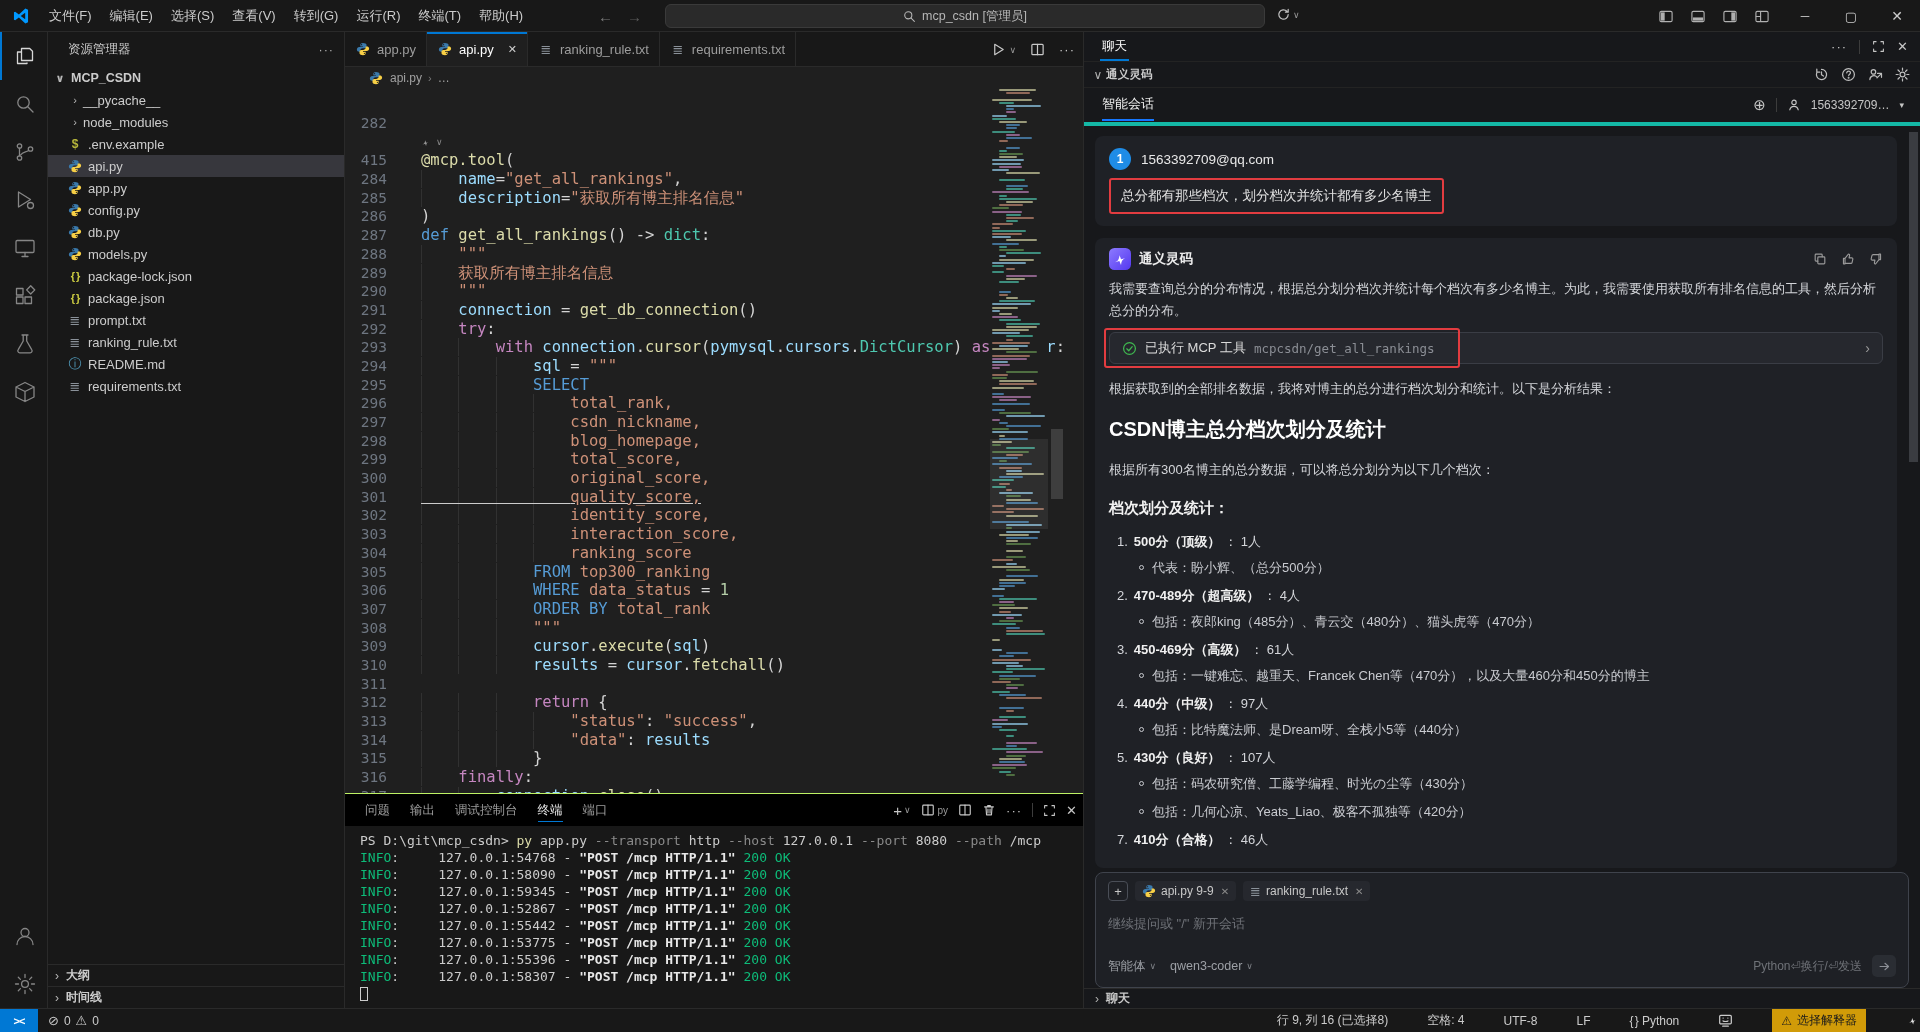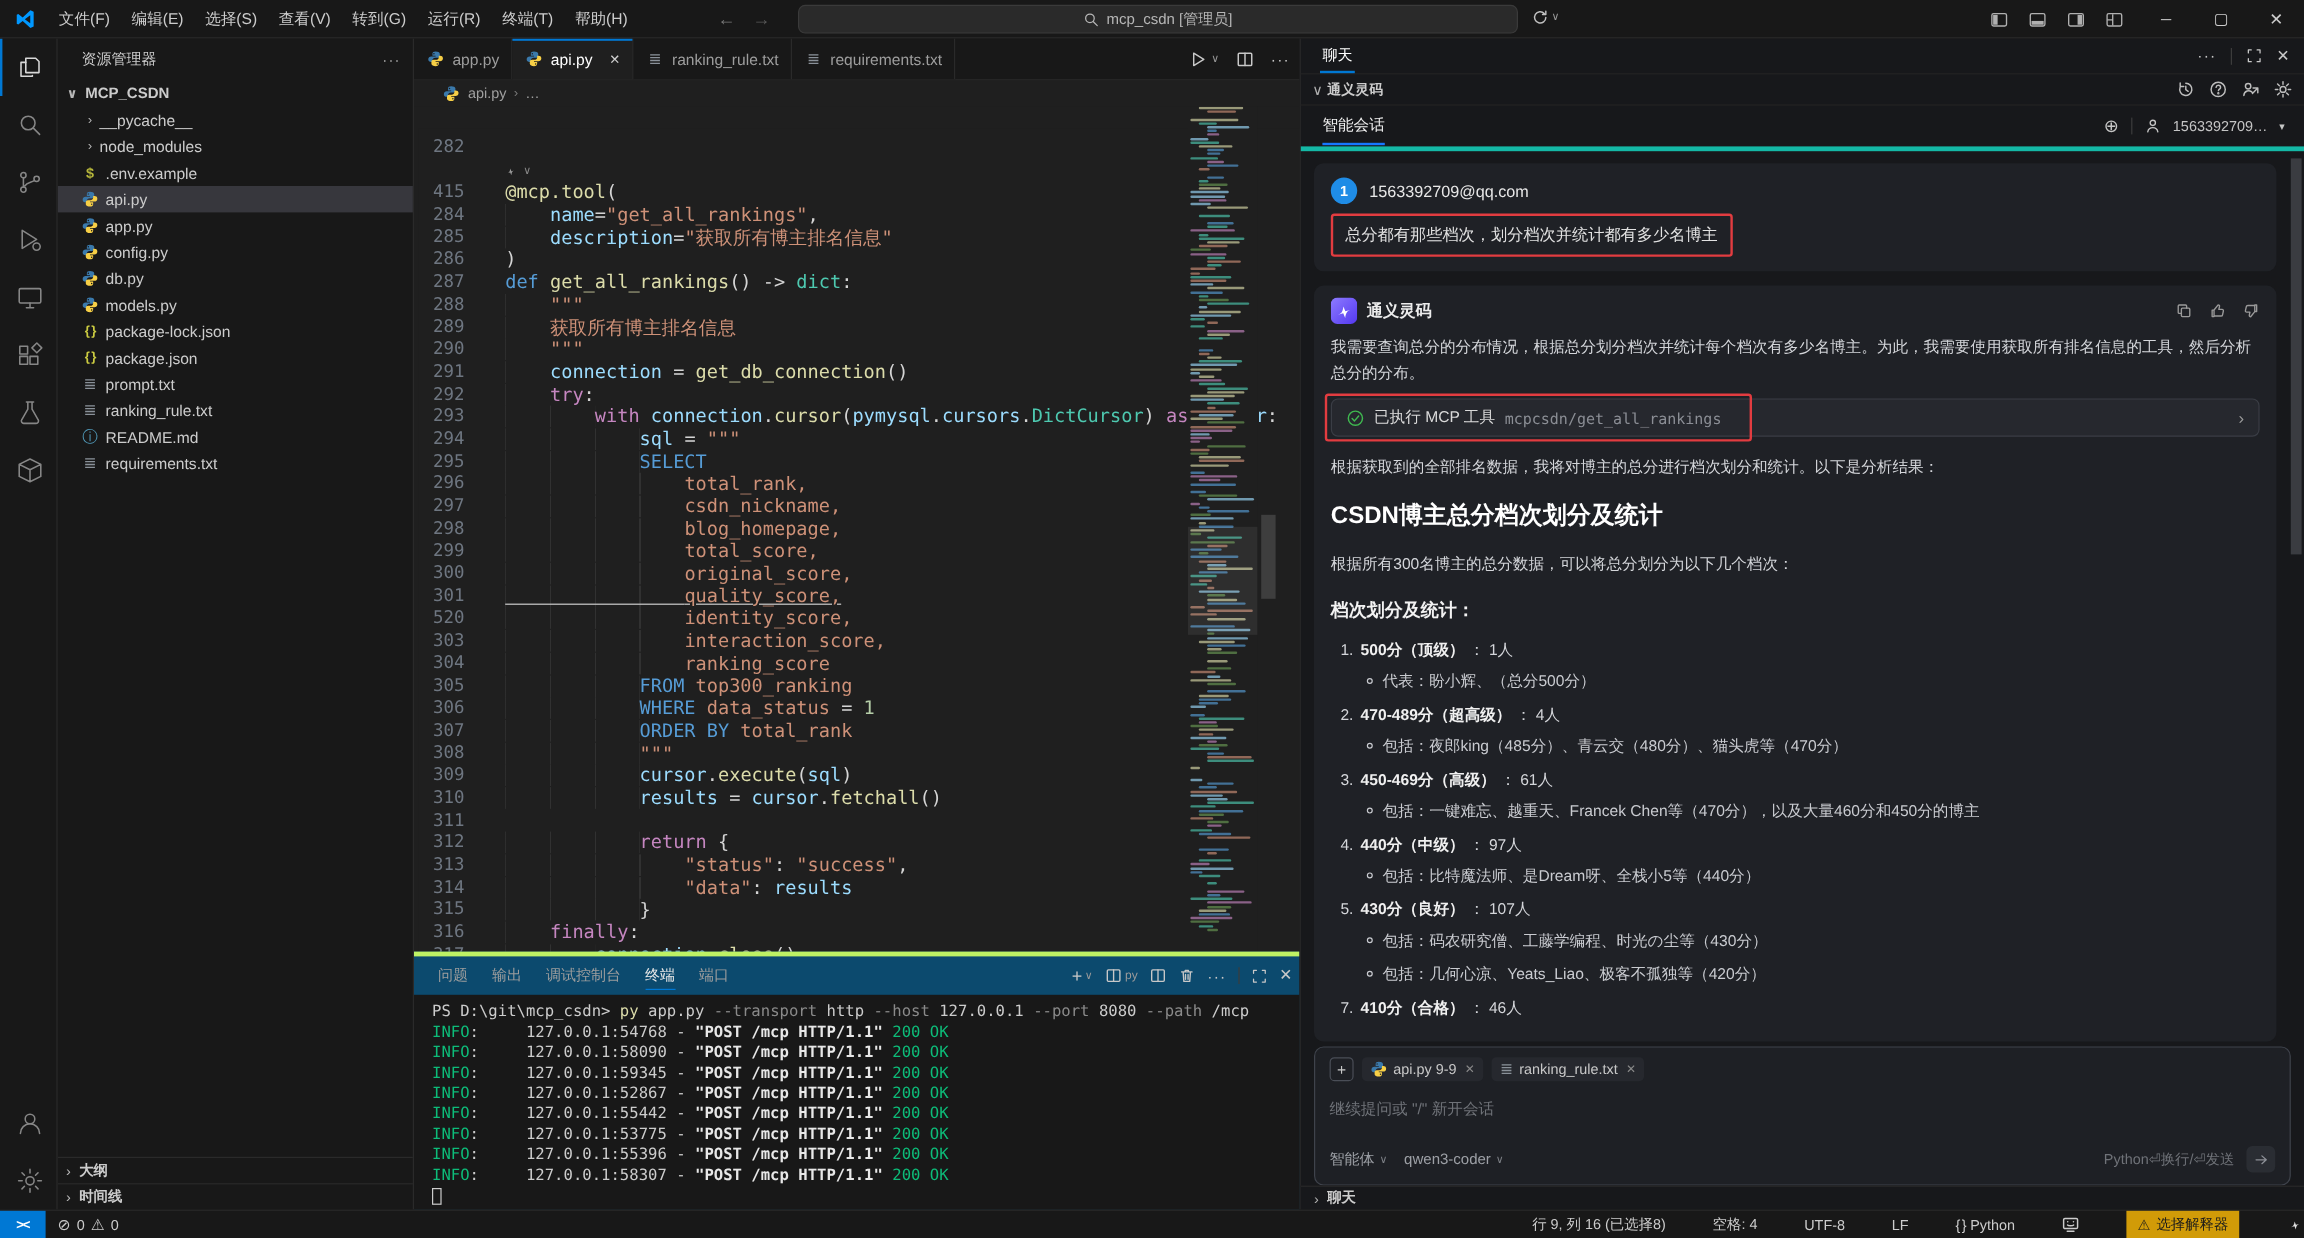--- a/index.html
+++ b/index.html
@@ -65,21 +65,21 @@
   .ct .ind { background-image:repeating-linear-gradient(to right,#313131 0,#313131 1px,transparent 1px,transparent 37.3px); }
   .tk-d{color:#d4d4d4}.tk-k{color:#569cd6}.tk-kc{color:#c586c0}.tk-fn{color:#dcdcaa}
   .tk-v{color:#9cdcfe}.tk-s{color:#ce9178}.tk-t2{color:#4ec9b0}.tk-n2{color:#b5cea8}
   .widget-row { height:18.7px; display:flex; align-items:center; padding-left:70px; gap:4px; color:#8a8a8a; }
   #minimap { position:absolute; left:645px; top:57px; width:58px; height:704px; background:#1f1f1f; overflow:hidden; }
   .mm-line { position:absolute; height:2px; border-radius:1px; opacity:.65; }
   #minimap-slider { position:absolute; left:0; width:58px; height:90px; background:rgba(255,255,255,.07); }
   #editor-scrollbar { position:absolute; left:706px; top:397px; width:12px; height:70px; background:rgba(121,121,121,.35); }
 
   
-  #panel { position:absolute; left:0; top:761px; width:738px; height:215px; background:#0c4a6e; border-top:4px solid #bef264; }
+  #panel { position:absolute; left:0; top:761px; width:738px; height:215px; background:#000000; border-top:1px solid #bef264; }
   #panel-tabs { height:32px; display:flex; align-items:center; gap:4px; padding-left:12px; }
   .ptab { padding:0 8px; font-size:12.5px; color:#9d9d9d; height:32px; line-height:32px; position:relative; }
   .ptab.active { color:#e7e7e7; }
   .ptab.active::after { content:""; position:absolute; left:8px; right:8px; bottom:4px; height:1.5px; background:#0078d4; }
   #panel-actions { position:absolute; right:6px; top:0; height:32px; display:flex; align-items:center; gap:10px; color:#c8c8c8; }
   #panel-actions .divider { width:1px; height:14px; background:#3c3c3c; }
   #terminal { position:absolute; left:0; top:32px; right:0; bottom:0; padding:6px 0 0 15px;
     font-family:"DejaVu Sans Mono","Liberation Mono",monospace; font-size:13px; line-height:17px; background:#181818; white-space:pre; }
   .tk-td{color:#cccccc}.tk-ty{color:#dcdcaa}.tk-tp{color:#8a8a8a}.tk-tg{color:#0dbc79}.tk-tw{color:#e8e8e8;font-weight:700}
   #term-cursor { display:inline-block; width:8px; height:14px; border:1px solid #cccccc; margin-top:2px; }
@@ -490,21 +490,21 @@
         <div class="cl"><span class="ln">292</span><span class="ct" style="padding-left: 17px;"><span class="ind">    </span><span class="tk-kc">try</span><span class="tk-d">:</span></span></div>
         <div class="cl"><span class="ln">293</span><span class="ct" style="padding-left: 17px;"><span class="ind">        </span><span class="tk-kc">with</span><span class="tk-d"> </span><span class="tk-v">connection</span><span class="tk-d">.</span><span class="tk-fn">cursor</span><span class="tk-d">(</span><span class="tk-v">pymysql</span><span class="tk-d">.</span><span class="tk-v">cursors</span><span class="tk-d">.</span><span class="tk-t2">DictCursor</span><span class="tk-d">) </span><span class="tk-kc">as</span><span class="tk-d"> </span><span class="tk-v">cursor</span><span class="tk-d">:</span></span></div>
         <div class="cl"><span class="ln">294</span><span class="ct" style="padding-left: 17px;"><span class="ind">            </span><span class="tk-v">sql</span><span class="tk-d"> = </span><span class="tk-s">"""</span></span></div>
         <div class="cl"><span class="ln">295</span><span class="ct" style="padding-left: 17px;"><span class="ind">            </span><span class="tk-k">SELECT</span></span></div>
         <div class="cl"><span class="ln">296</span><span class="ct" style="padding-left: 17px;"><span class="ind">                </span><span class="tk-s">total_rank,</span></span></div>
         <div class="cl"><span class="ln">297</span><span class="ct" style="padding-left: 17px;"><span class="ind">                </span><span class="tk-s">csdn_nickname,</span></span></div>
         <div class="cl"><span class="ln">298</span><span class="ct" style="padding-left: 17px;"><span class="ind">                </span><span class="tk-s">blog_homepage,</span></span></div>
         <div class="cl"><span class="ln">299</span><span class="ct" style="padding-left: 17px;"><span class="ind">                </span><span class="tk-s">total_score,</span></span></div>
         <div class="cl"><span class="ln">300</span><span class="ct" style="padding-left: 17px;"><span class="ind">                </span><span class="tk-s">original_score,</span></span></div>
         <div class="cl"><span class="ln">301</span><span class="ct" style="padding-left: 17px; text-decoration: underline;"><span class="ind">                </span><span class="tk-s">quality_score,</span></span></div>
-        <div class="cl"><span class="ln">520</span><span class="ct" style="padding-left: 17px;"><span class="ind">                </span><span class="tk-s">identity_score,</span></span></div>
+        <div class="cl"><span class="ln">302</span><span class="ct" style="padding-left: 17px;"><span class="ind">                </span><span class="tk-s">identity_score,</span></span></div>
         <div class="cl"><span class="ln">303</span><span class="ct" style="padding-left: 17px;"><span class="ind">                </span><span class="tk-s">interaction_score,</span></span></div>
         <div class="cl"><span class="ln">304</span><span class="ct" style="padding-left: 17px;"><span class="ind">                </span><span class="tk-s">ranking_score</span></span></div>
         <div class="cl"><span class="ln">305</span><span class="ct" style="padding-left: 17px;"><span class="ind">            </span><span class="tk-k">FROM</span><span class="tk-s"> top300_ranking</span></span></div>
         <div class="cl"><span class="ln">306</span><span class="ct" style="padding-left: 17px;"><span class="ind">            </span><span class="tk-k">WHERE</span><span class="tk-s"> data_status </span><span class="tk-d">=</span><span class="tk-n2"> 1</span></span></div>
         <div class="cl"><span class="ln">307</span><span class="ct" style="padding-left: 17px;"><span class="ind">            </span><span class="tk-k">ORDER BY</span><span class="tk-s"> total_rank</span></span></div>
         <div class="cl"><span class="ln">308</span><span class="ct" style="padding-left: 17px;"><span class="ind">            </span><span class="tk-s">"""</span></span></div>
         <div class="cl"><span class="ln">309</span><span class="ct" style="padding-left: 17px;"><span class="ind">            </span><span class="tk-v">cursor</span><span class="tk-d">.</span><span class="tk-fn">execute</span><span class="tk-d">(</span><span class="tk-v">sql</span><span class="tk-d">)</span></span></div>
         <div class="cl"><span class="ln">310</span><span class="ct" style="padding-left: 17px;"><span class="ind">            </span><span class="tk-v">results</span><span class="tk-d"> = </span><span class="tk-v">cursor</span><span class="tk-d">.</span><span class="tk-fn">fetchall</span><span class="tk-d">()</span></span></div>
         <div class="cl"><span class="ln">311</span><span class="ct" style="padding-left: 17px;"></span></div>
         <div class="cl"><span class="ln">312</span><span class="ct" style="padding-left: 17px;"><span class="ind">            </span><span class="tk-kc">return</span><span class="tk-d"> {</span></span></div>

